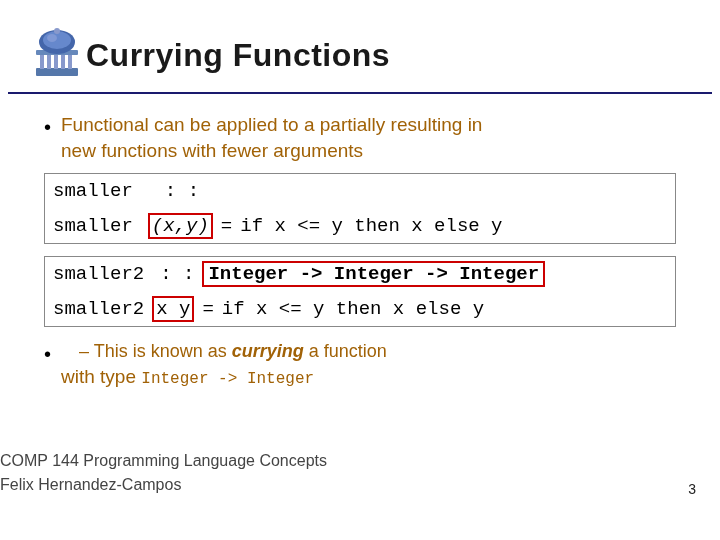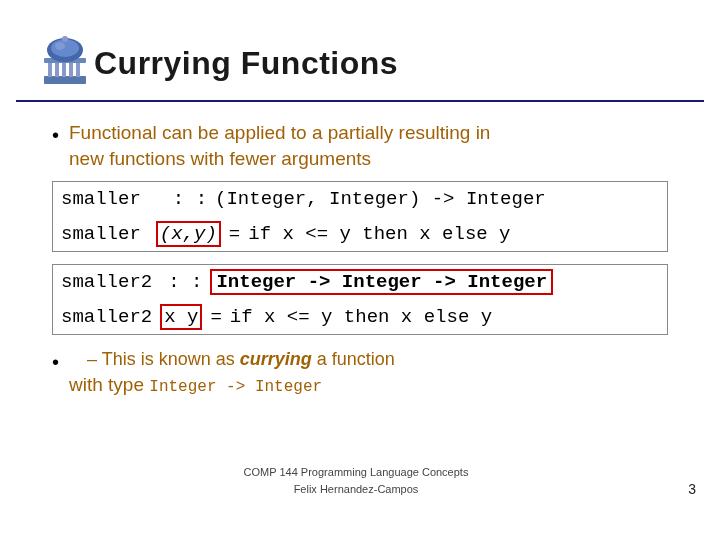--- a/index.html
+++ b/index.html
@@ -10,21 +10,21 @@
       background: #ffffff;
       font-family: Arial, Helvetica, sans-serif;
       overflow: hidden;
       position: relative;
     }
 
     .slide {
       width: 720px;
       height: 509px;
       background: #ffffff;
-      padding: 16px;
+      padding: 8px;
       position: relative;
     }
 
     
     .header {
       display: flex;
       align-items: center;
       padding: 18px 30px 8px 20px;
       border-bottom: 2px solid #1a1a6e;
       margin-bottom: 10px;
@@ -101,22 +101,22 @@
     .italic-bold {
       font-style: italic;
       font-weight: bold;
     }
 
     
     .footer {
       position: absolute;
       bottom: 12px;
       left: 0; right: 8px;
-      text-align: center;
-      font-size: 11px;
+      text-align: left;
+      font-size: 16px;
       color: #444;
       line-height: 1.5;
     }
 
     .page-num {
       position: absolute;
       bottom: 12px;
       right: 24px;
       font-size: 14px;
       color: #222;
@@ -165,21 +165,20 @@
       <span class="bullet-text">
         Functional can be applied to a partially resulting in<br>
         new functions with fewer arguments
       </span>
     </div>
 
     <div class="code-box">
       <div class="code-row">
         <span>smaller</span>
         <span style="margin-left:32px;">: :</span>
-        <span style="margin-left:8px;">(Integer, Integer) -&gt; Integer</span>
       </div>
       <div class="code-row">
         <span>smaller</span>
         <span style="margin-left:15px;font-style:italic;">
           <span class="highlight-box">(x,y)</span>
         </span>
         <span style="margin-left:8px;">=</span>
         <span style="margin-left:8px;">if x &lt;= y then x else y</span>
       </div>
     </div>

